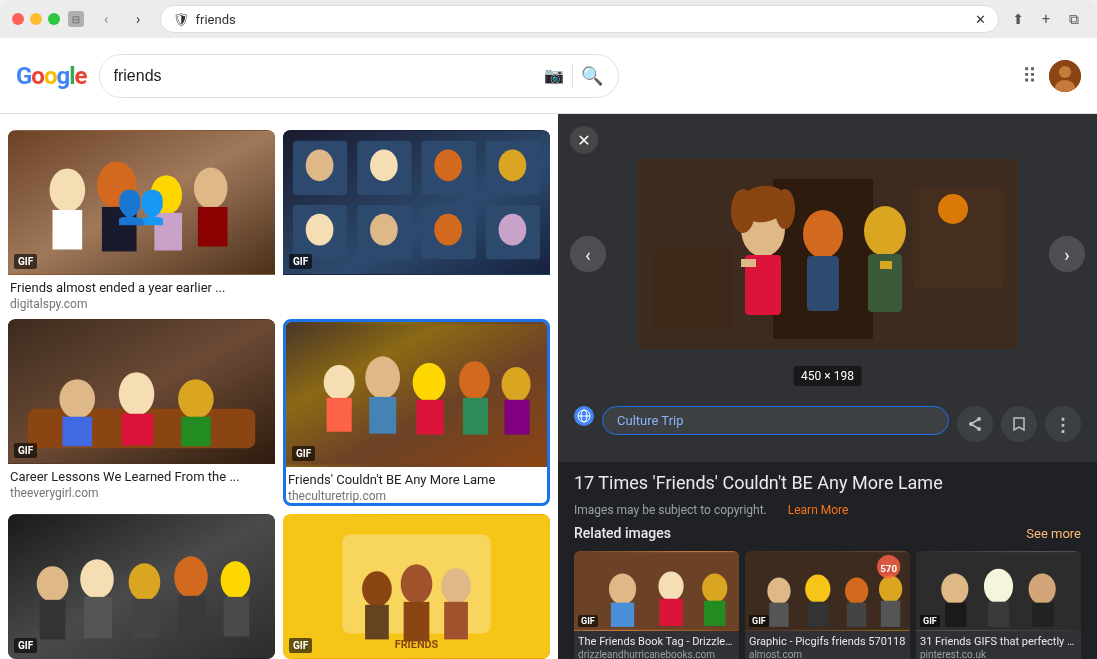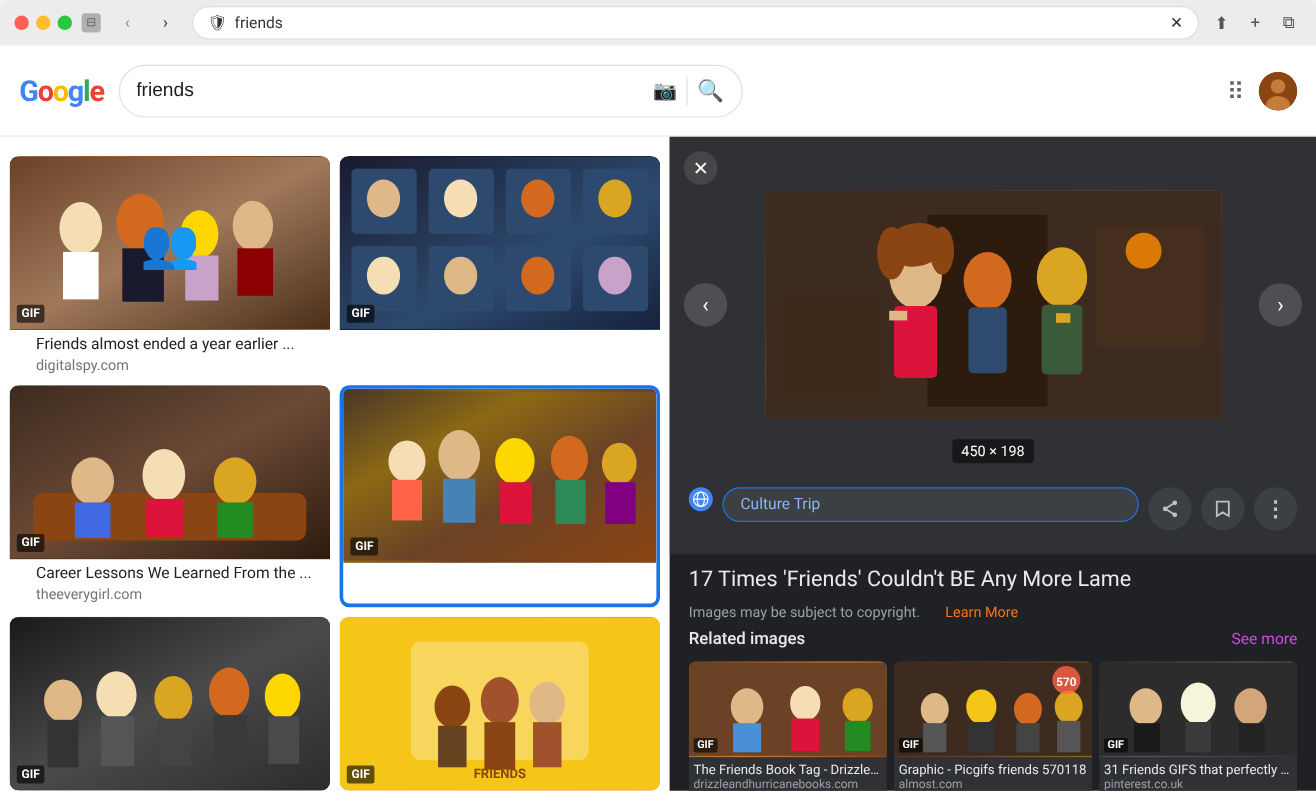--- a/index.html
+++ b/index.html
@@ -39,21 +39,21 @@
 
     
     .main-content { display: flex; height: calc(659px - 38px - 60px); background: white; }
 
     
     .left-panel { width: 558px; overflow-y: auto; padding: 16px 8px; background: white; display: grid; grid-template-columns: 1fr 1fr; gap: 8px; align-content: start; }
     .image-card { cursor: pointer; border-radius: 8px; overflow: hidden; position: relative; }
     .image-card.selected { border: 3px solid #1a73e8; }
     .image-placeholder { width: 100%; background: #c9c9c9; position: relative; overflow: hidden; display: flex; align-items: center; justify-content: center; }
     .gif-badge { position: absolute; bottom: 6px; left: 6px; background: rgba(0,0,0,0.6); color: white; font-size: 10px; font-weight: bold; padding: 2px 4px; border-radius: 2px; }
-    .card-info { padding: 4px 2px; margin-left: 20px; }
+    .card-info { padding: 4px 2px; }
     .card-title { font-size: 13px; color: #202124; line-height: 1.4; }
     .card-source { font-size: 12px; color: #70757a; }
 
     
     .img-friends-1 { height: 145px; background: linear-gradient(135deg, #8B7355 0%, #A0522D 30%, #654321 60%, #8B7355 100%); }
     .img-friends-1::after { content: '👥'; font-size: 40px; position: absolute; top: 50%; left: 50%; transform: translate(-50%, -50%); }
     .img-friends-2 { height: 145px; background: linear-gradient(135deg, #1a1a2e 0%, #16213e 50%, #2d4a6e 100%); }
     .img-friends-3 { height: 145px; background: linear-gradient(135deg, #3d2b1f 0%, #5c3d2e 50%, #2d1b0e 100%); }
     .img-friends-4 { height: 145px; background: linear-gradient(135deg, #4a3728 0%, #8B6914 30%, #6b4226 60%, #8B4513 100%); }
     .img-friends-5 { height: 145px; background: linear-gradient(135deg, #2c2c2c 0%, #4a4a4a 50%, #1a1a1a 100%); }
@@ -79,21 +79,21 @@
     .action-btn { width: 36px; height: 36px; background: #3c4043; border-radius: 50%; display: flex; align-items: center; justify-content: center; color: #bdc1c6; cursor: pointer; font-size: 16px; }
     .title-section { padding: 8px 16px 4px; }
     .result-title { font-size: 18px; color: #e8eaed; font-weight: 400; line-height: 1.4; }
     .copyright-note { font-size: 12px; color: #9aa0a6; padding: 4px 16px 8px; }
     .copyright-link { color: #f97316; text-decoration: none; margin-left: 18px; }
 
     
     .related-section { padding: 0 16px 8px; flex: 1; overflow: hidden; }
     .related-header { display: flex; align-items: center; justify-content: space-between; margin-bottom: 10px; }
     .related-title { font-size: 14px; color: #e8eaed; font-weight: 500; }
-    .see-more-btn { font-size: 13px; color: #d946ef; cursor: pointer; }
+    .see-more-btn { font-size: 13px; color: #fdba74; cursor: pointer; }
     .related-grid { display: grid; grid-template-columns: repeat(3, 1fr); gap: 6px; }
     .related-item { border-radius: 6px; overflow: hidden; position: relative; cursor: pointer; }
     .related-thumb { width: 100%; height: 80px; background: #4a4a4a; position: relative; overflow: hidden; }
     .related-info { background: #303134; padding: 4px; }
     .related-name { font-size: 11px; color: #e8eaed; line-height: 1.3; white-space: nowrap; overflow: hidden; text-overflow: ellipsis; }
     .related-source { font-size: 10px; color: #9aa0a6; white-space: nowrap; overflow: hidden; text-overflow: ellipsis; }
     .related-gif { position: absolute; bottom: 4px; left: 4px; background: rgba(0,0,0,0.6); color: white; font-size: 9px; font-weight: bold; padding: 1px 3px; border-radius: 2px; }
 
     
     .thumb-1 { background: linear-gradient(135deg, #6b4226 0%, #c47b3b 50%, #8B4513 100%); }
@@ -272,20 +272,24 @@
             <rect x="86" y="75" width="28" height="38" fill="#4682b4"></rect>
             <ellipse cx="148" cy="60" rx="17" ry="20" fill="#ffd700"></ellipse>
             <rect x="135" y="78" width="28" height="36" fill="#dc143c"></rect>
             <ellipse cx="195" cy="58" rx="16" ry="20" fill="#d2691e"></ellipse>
             <rect x="183" y="76" width="26" height="38" fill="#2e8b57"></rect>
             <ellipse cx="238" cy="62" rx="15" ry="18" fill="#daa520"></ellipse>
             <rect x="226" y="78" width="26" height="36" fill="#800080"></rect>
           </svg>
           <span class="gif-badge">GIF</span>
         </div>
+        <div class="card-info">
+          <div class="card-title">Friends' Couldn't BE Any More Lame</div>
+          <div class="card-source">theculturetrip.com</div>
+        </div>
       </div>
 
       <div class="image-card">
         <div class="image-placeholder img-friends-5">
           <svg width="270" height="145" viewBox="0 0 270 145">
             <defs>
               <linearGradient id="grad5" x1="0%" y1="0%" x2="100%" y2="100%">
                 <stop offset="0%" style="stop-color:#1a1a1a"></stop>
                 <stop offset="50%" style="stop-color:#4a4a4a"></stop>
                 <stop offset="100%" style="stop-color:#2c2c2c"></stop>

